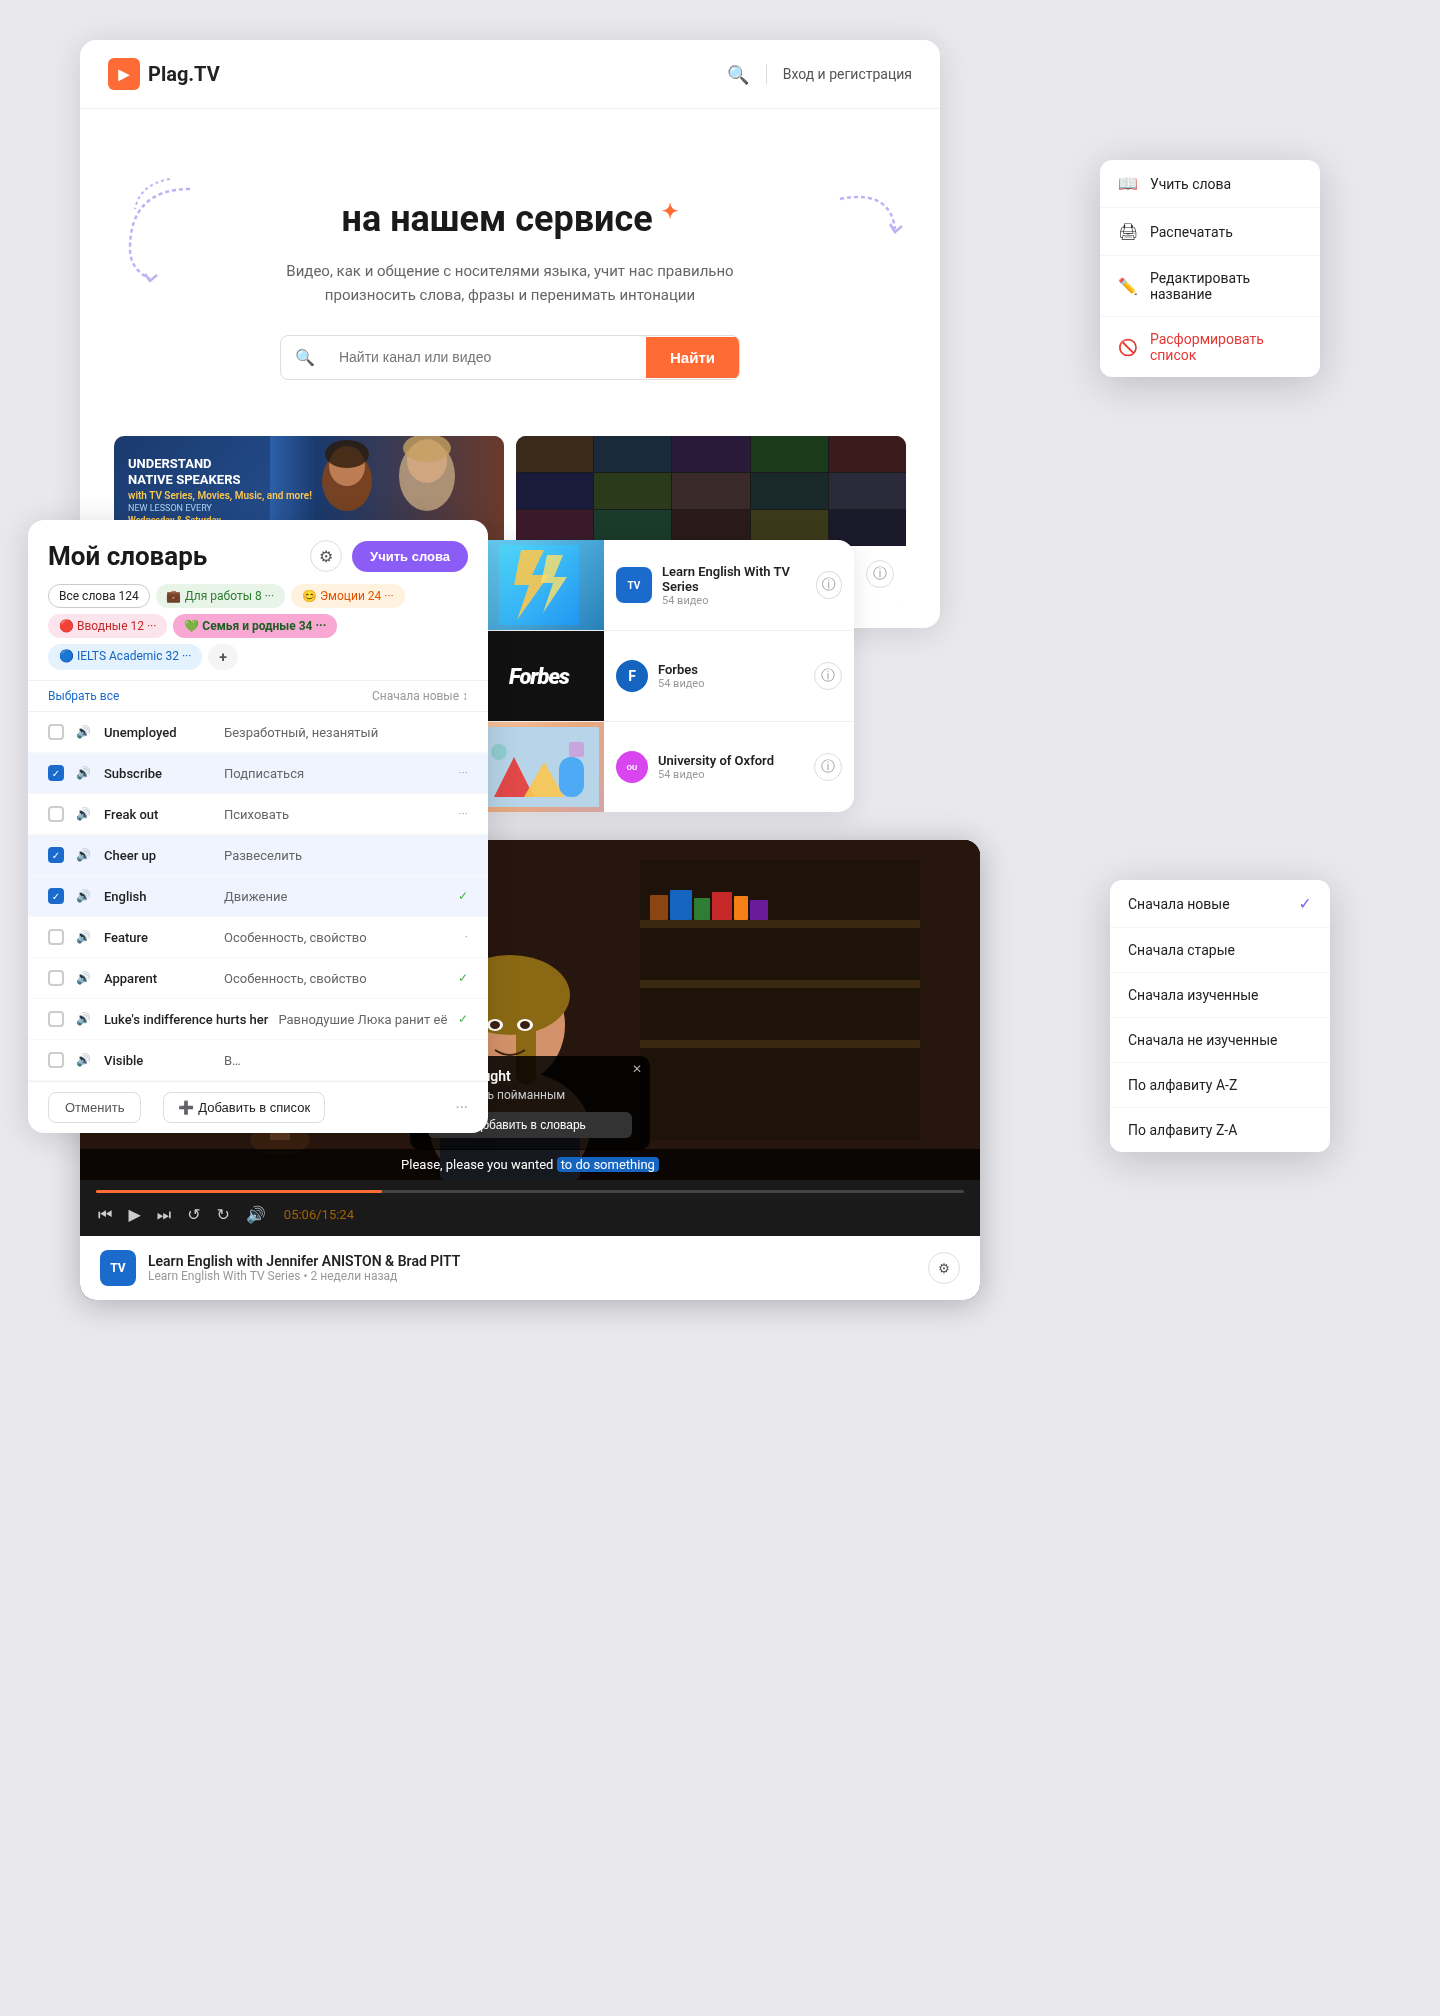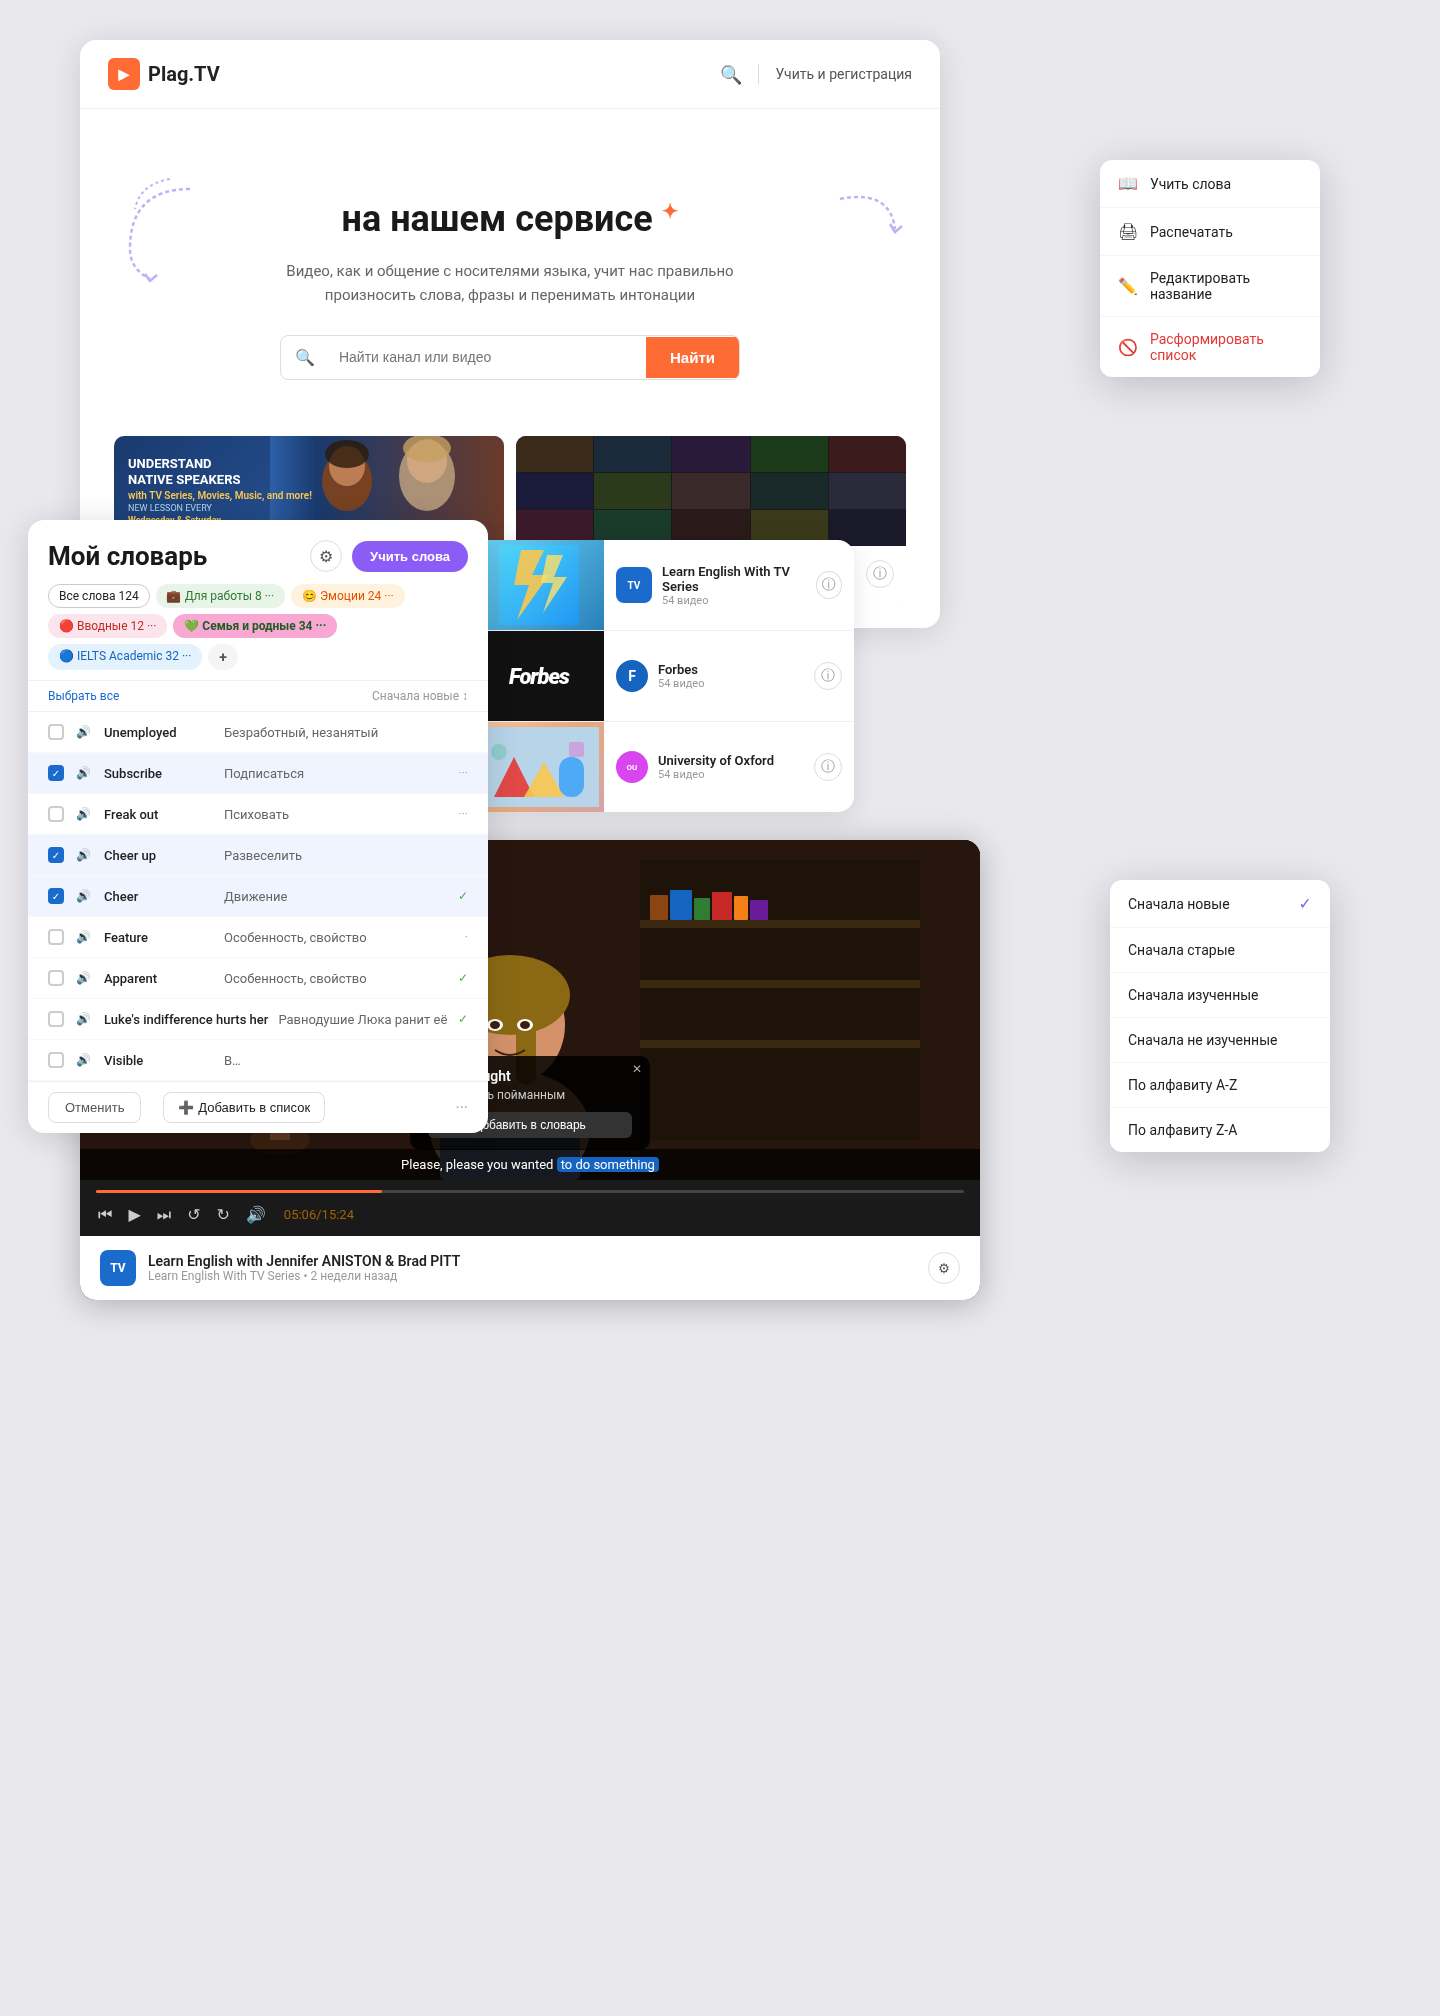--- a/index.html
+++ b/index.html
@@ -971,21 +971,21 @@
     <div class="card-main-header">
       <div class="logo">
         <div class="logo-icon">
           <span>▶</span>
         </div>
         <span>Plag.TV</span>
       </div>
       <div class="header-right">
         <span class="header-search-icon">🔍</span>
         <div class="header-divider"></div>
-        <span class="header-login">Учить и регистрация</span>
+        <span class="header-login">Вход и регистрация</span>
       </div>
     </div>
 
     <div class="hero-section">
 
       <svg class="deco-arrow-left" viewBox="0 0 120 120">
         <path d="M80,20 Q20,20 20,80 Q20,100 40,110" stroke="#7b68ee" stroke-width="2.5" fill="none" stroke-dasharray="4,3"></path>
         <path d="M35,105 L40,112 L47,106" stroke="#7b68ee" stroke-width="2.5" fill="none"></path>
         <path d="M60,10 Q30,15 25,40" stroke="#7b68ee" stroke-width="2" fill="none" stroke-dasharray="3,3"></path>
       </svg>
@@ -1150,21 +1150,21 @@
       <div class="word-row checked">
         <div class="word-checkbox checked-box">✓</div>
         <div class="word-audio-btn">🔊</div>
         <span class="word-en">Cheer up</span>
         <span class="word-ru">Развеселить</span>
         <span class="word-status"></span>
       </div>
       <div class="word-row checked">
         <div class="word-checkbox checked-box">✓</div>
         <div class="word-audio-btn">🔊</div>
-        <span class="word-en">Cheer</span>
+        <span class="word-en">English</span>
         <span class="word-ru">Движение</span>
         <span class="word-status learned">✓</span>
       </div>
       <div class="word-row">
         <div class="word-checkbox"></div>
         <div class="word-audio-btn">🔊</div>
         <span class="word-en">Feature</span>
         <span class="word-ru">Особенность, свойство</span>
         <span class="word-status">·</span>
       </div>

